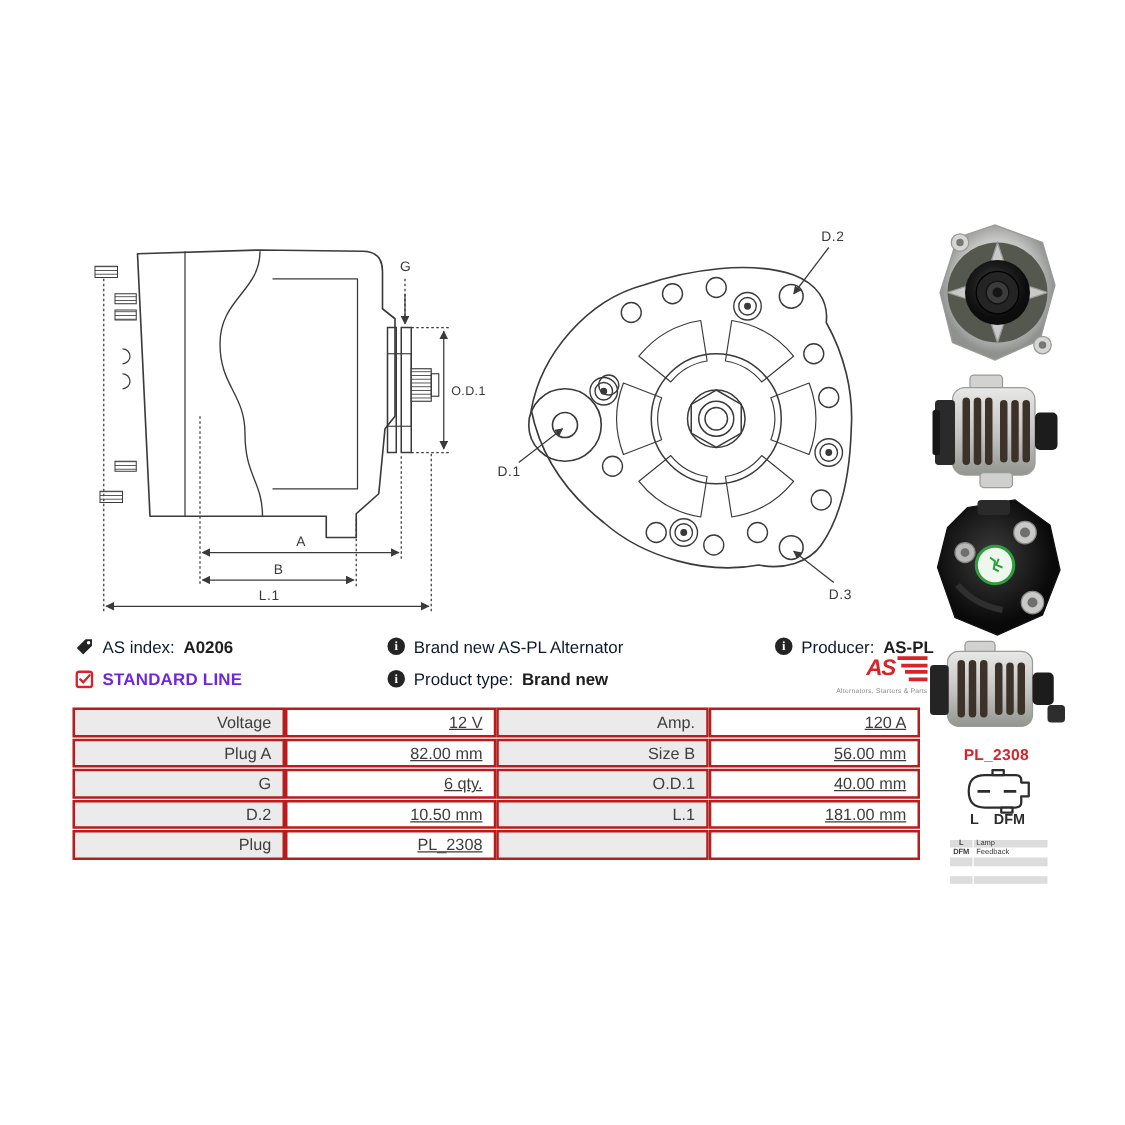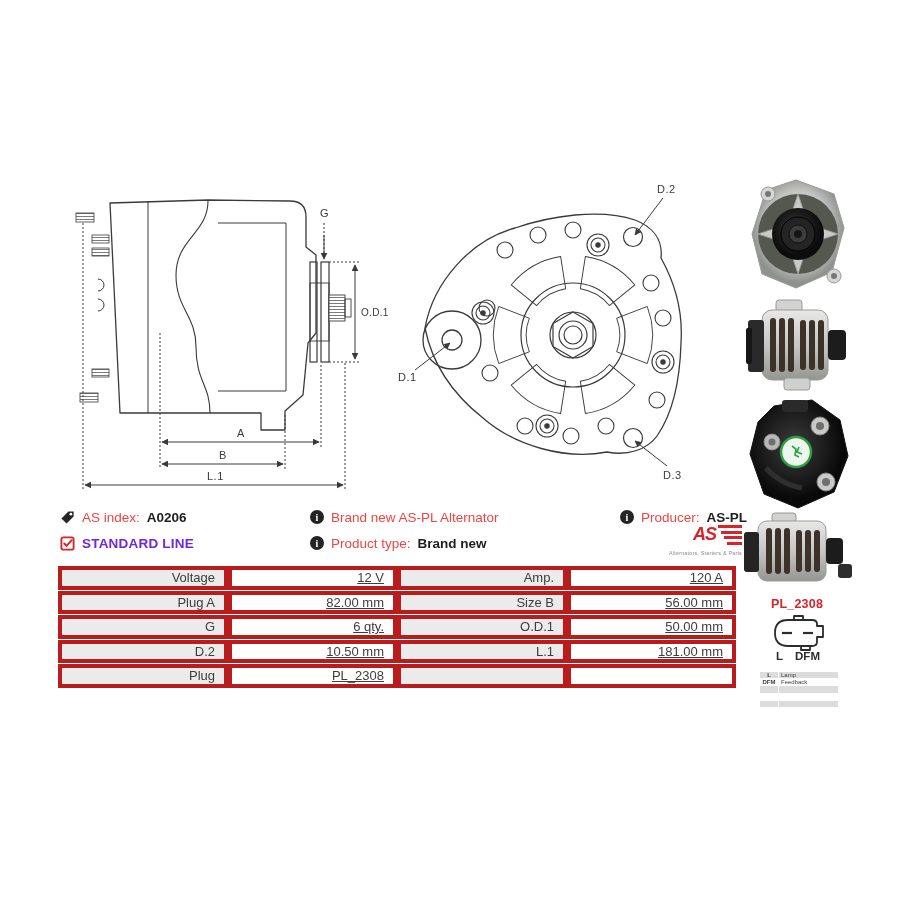--- a/index.html
+++ b/index.html
@@ -11,21 +11,21 @@
   .drawing { position:absolute; }
   .drawing svg { display:block; }
   .dim-text { font-family:"Liberation Sans", sans-serif; font-size:11px; fill:#3a3a3a; letter-spacing:.5px; }
   .dim-text-sm { font-family:"Liberation Sans", sans-serif; font-size:10px; fill:#3a3a3a; letter-spacing:.3px; }
 
   
   .photo { position:absolute; }
 
   
   .info-row { position:absolute; height:20px; display:flex; align-items:center; gap:7px; font-size:13.5px; }
-  .info-row .lbl { color:#ef4444; white-space:nowrap; }
+  .info-row .lbl { color:#0f172a; white-space:nowrap; }
   .info-row b { color:#1e1e1e;text-align:center; }
   .red-line { color:#6d28d9; font-weight:bold; letter-spacing:.2px; }
   .icon-info { width:14px; height:14px; border-radius:50%; background:#242424; color:#fff;
                font-size:10px; font-weight:bold; font-family:"Liberation Serif", serif;
                display:flex; align-items:center; justify-content:center; flex:0 0 auto; }
   .icon-svg { width:15px; height:15px; flex:0 0 auto; }
 
   
   .as-logo { position:absolute; left:668px; top:522px; width:74px; height:38px; }
   .as-logo .mark { position:relative; height:26px; }
@@ -34,21 +34,21 @@
   .as-logo .stripes { position:absolute; right:0; top:3px; width:24px; height:20px;
                       display:flex; flex-direction:column; justify-content:space-between; }
   .as-logo .stripes i { display:block; height:3px; background:#d8232a; }
   .as-logo .stripes i:nth-child(2){ margin-left:3px; }
   .as-logo .stripes i:nth-child(3){ margin-left:6px; }
   .as-logo .stripes i:nth-child(4){ margin-left:9px; }
   .as-logo .tagline { margin-top:2px; font-size:5.4px; color:#8a8a8a; text-align:right; letter-spacing:.2px; }
 
   
   .spec-table { position:absolute; left:58px; top:565px; width:678px; border-collapse:separate; border-spacing:0 1px; }
-  .spec-table td { height:23.5px; border:4px solid #b91c1c; font-size:13px; padding:0 9px 0 4px;
+  .spec-table td { height:23.5px; border:2px solid #b91c1c; font-size:13px; padding:0 9px 0 4px;
                    text-align:right; vertical-align:middle; color:#3d3d3d; }
   .spec-table td.k { background:#ebebeb; width:170px; }
   .spec-table td.v { background:#fff; width:169px;text-decoration:underline; }
 
   
   .plug-code { position:absolute; left:750px; top:597px; width:94px; text-align:center;
                color:#d8232a; font-weight:bold; font-size:12.5px; letter-spacing:.2px; }
   .plug-svg { position:absolute; left:768px; top:613px; }
   .pin-labels { position:absolute; left:768px; top:650px; width:60px; display:flex; justify-content:center;
                 gap:12px; font-size:11.5px; font-weight:bold; color:#2c2c2c; }
@@ -356,21 +356,21 @@
       <tr>
         <td class="k">Plug A</td>
         <td class="v">82.00 mm</td>
         <td class="k">Size B</td>
         <td class="v">56.00 mm</td>
       </tr>
       <tr>
         <td class="k">G</td>
         <td class="v">6 qty.</td>
         <td class="k">O.D.1</td>
-        <td class="v">50.00 mm</td>
+        <td class="v">40.00 mm</td>
       </tr>
       <tr>
         <td class="k">D.2</td>
         <td class="v">10.50 mm</td>
         <td class="k">L.1</td>
         <td class="v">181.00 mm</td>
       </tr>
       <tr>
         <td class="k">Plug</td>
         <td class="v">PL_2308</td>

